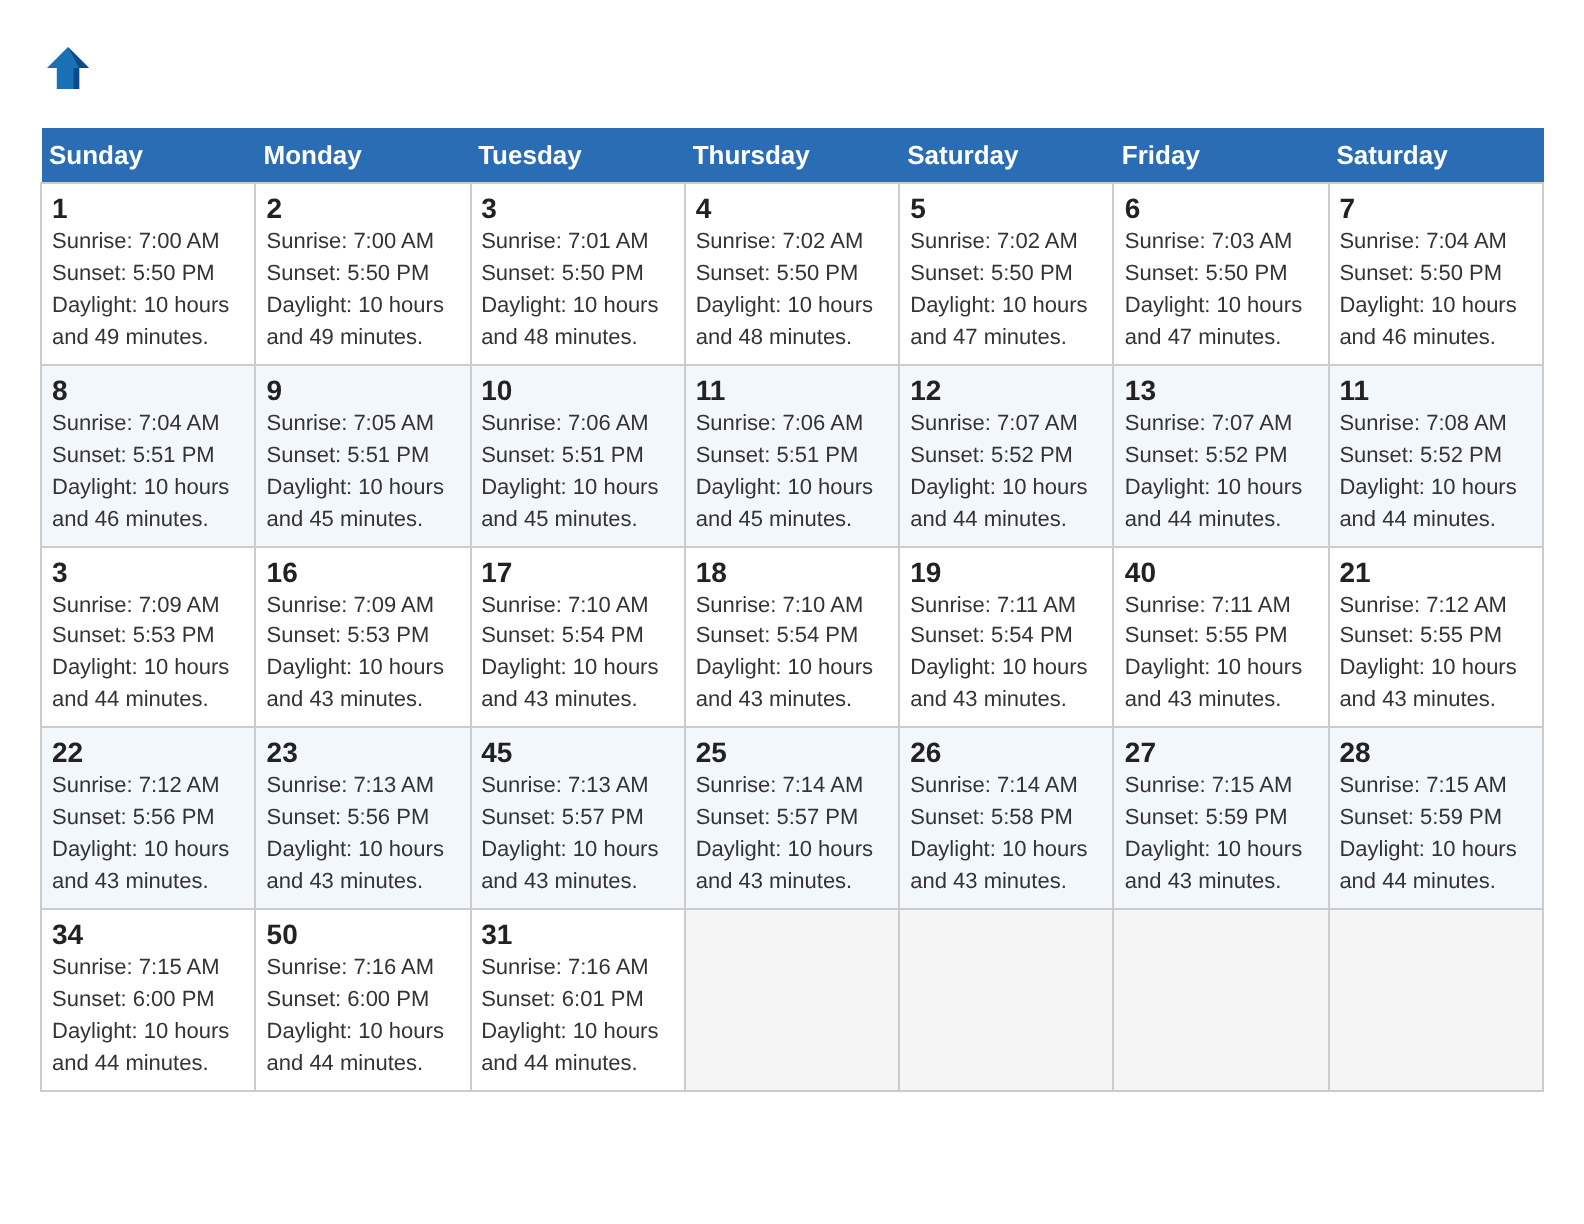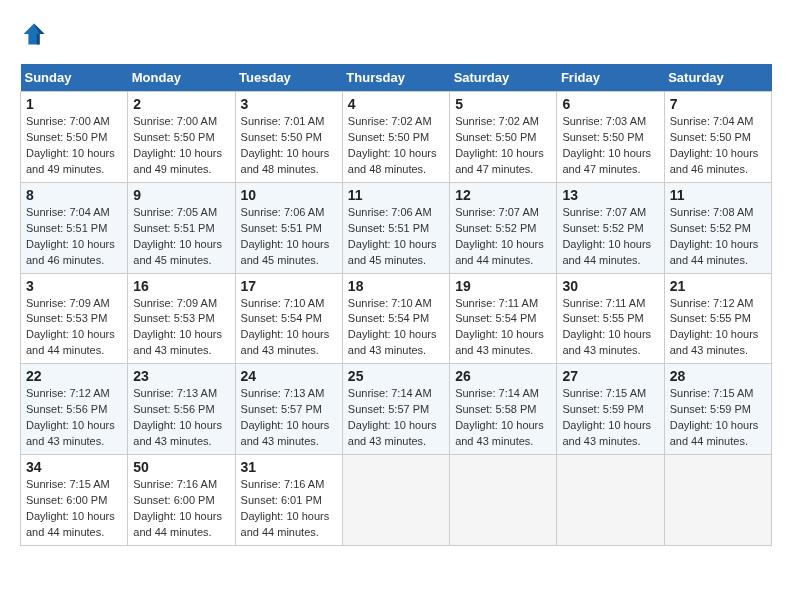--- a/index.html
+++ b/index.html
@@ -275,21 +275,21 @@
       </td>
         <td>
         <div class="day-num">19</div>
         <div class="day-info">
           Sunrise: 7:11 AM<br>
           Sunset: 5:54 PM<br>
           Daylight: 10 hours and 43 minutes.
         </div>
       </td>
         <td>
-        <div class="day-num">30</div>
+        <div class="day-num">40</div>
         <div class="day-info">
           Sunrise: 7:11 AM<br>
           Sunset: 5:55 PM<br>
           Daylight: 10 hours and 43 minutes.
         </div>
       </td>
         <td>
         <div class="day-num">21</div>
         <div class="day-info">
           Sunrise: 7:12 AM<br>
@@ -309,21 +309,21 @@
       </td>
         <td>
         <div class="day-num">23</div>
         <div class="day-info">
           Sunrise: 7:13 AM<br>
           Sunset: 5:56 PM<br>
           Daylight: 10 hours and 43 minutes.
         </div>
       </td>
         <td>
-        <div class="day-num">24</div>
+        <div class="day-num">45</div>
         <div class="day-info">
           Sunrise: 7:13 AM<br>
           Sunset: 5:57 PM<br>
           Daylight: 10 hours and 43 minutes.
         </div>
       </td>
         <td>
         <div class="day-num">25</div>
         <div class="day-info">
           Sunrise: 7:14 AM<br>

